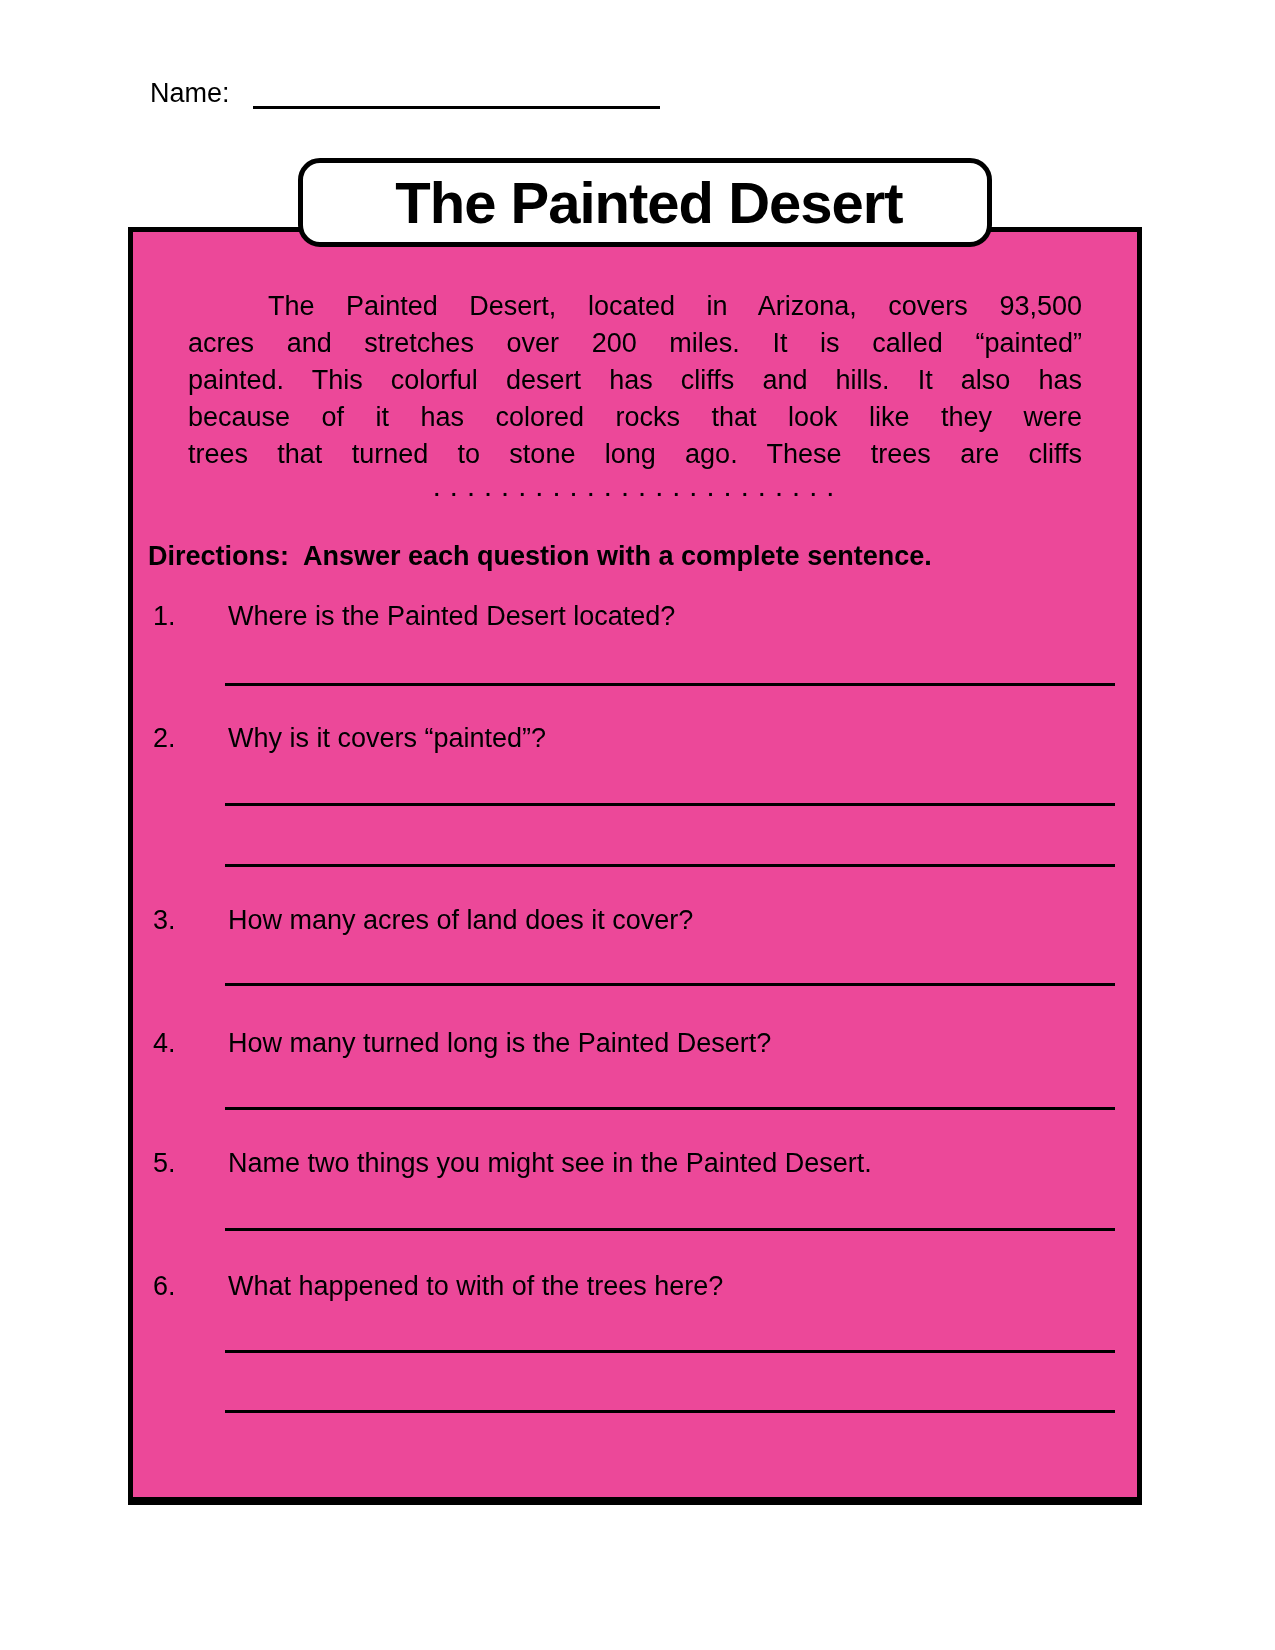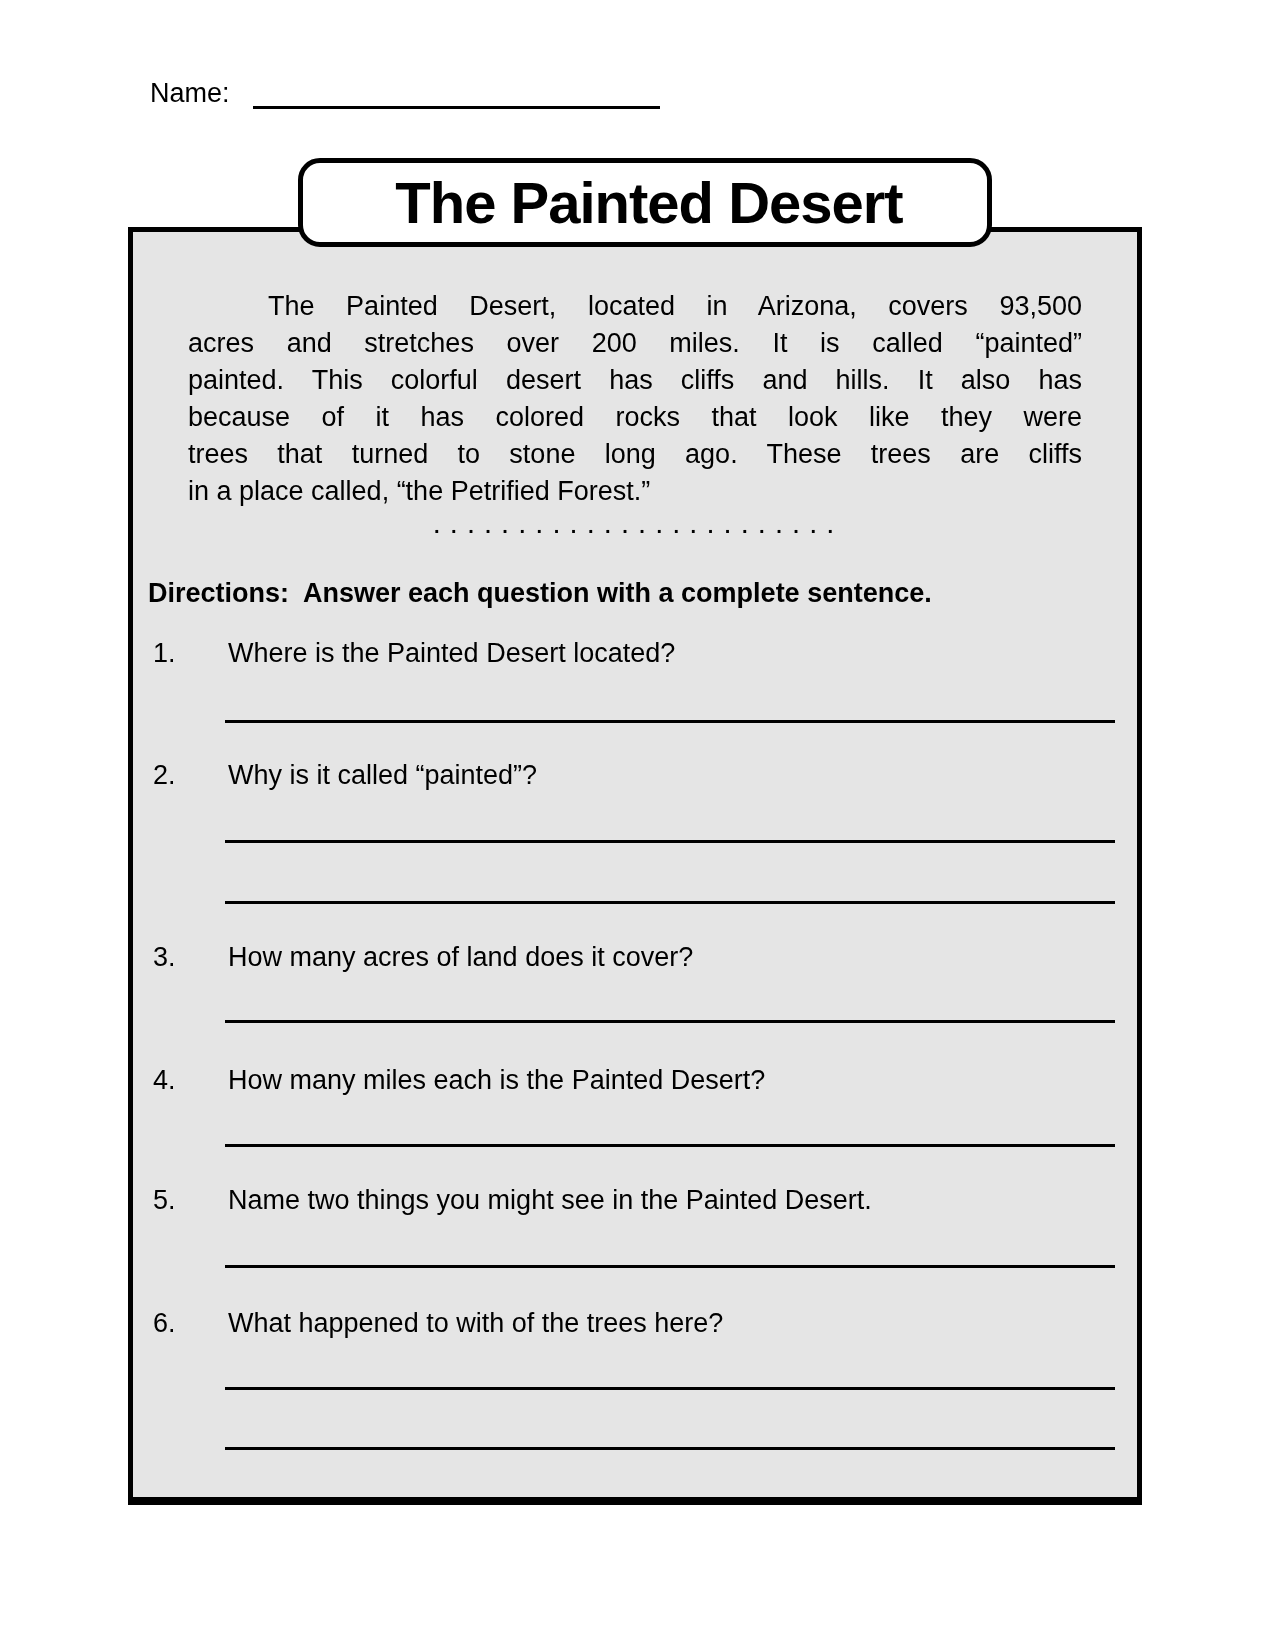--- a/index.html
+++ b/index.html
@@ -63,21 +63,21 @@
   
   .main-box {
     position: absolute;
     left: 128px;
     top: 227px;
     width: 1014px;
     height: 1278px;
     box-sizing: border-box;
     border: 5px solid #000;
     border-bottom-width: 8px;
-    background: #e5e5e5;
+    background: #ec4899;
     z-index: 1;
   }
 
   
   .passage {
     margin: 56px 55px 0 55px;
     font-size: 27px;
     line-height: 37px;
   }
   .p-line {
@@ -157,56 +157,55 @@
   </div>
 
   <div class="main-box">
 
     <div class="passage">
       <div class="p-line first">The Painted Desert, located in Arizona, covers 93,500</div>
       <div class="p-line">acres and stretches over 200 miles.  It is called “painted”</div>
       <div class="p-line">painted.  This colorful desert has cliffs and hills.  It also has</div>
       <div class="p-line">because of it has colored rocks that look like they were</div>
       <div class="p-line">trees that turned to stone long ago.  These trees are cliffs</div>
-      <div class="p-line last">in a place called, “the Petrified Forest.”</div>
     </div>
 
     <div class="dots">. . . . . . . . . . . . . . . . . . . . . . . .</div>
 
     <div class="directions">Directions:  Answer each question with a complete sentence.</div>
 
     <div class="q-block q1">
       <div class="q-row">
         <span class="q-num">1.</span>
         <span class="q-text">Where is the Painted Desert located?</span>
       </div>
       <div class="a-line a1"></div>
     </div>
 
     <div class="q-block q2">
       <div class="q-row">
         <span class="q-num">2.</span>
-        <span class="q-text">Why is it called “painted”?</span>
+        <span class="q-text">Why is it covers “painted”?</span>
       </div>
       <div class="a-line a1"></div>
       <div class="a-line a2"></div>
     </div>
 
     <div class="q-block q3">
       <div class="q-row">
         <span class="q-num">3.</span>
         <span class="q-text">How many acres of land does it cover?</span>
       </div>
       <div class="a-line a1"></div>
     </div>
 
     <div class="q-block q4">
       <div class="q-row">
         <span class="q-num">4.</span>
-        <span class="q-text">How many miles each is the Painted Desert?</span>
+        <span class="q-text">How many turned long is the Painted Desert?</span>
       </div>
       <div class="a-line a1"></div>
     </div>
 
     <div class="q-block q5">
       <div class="q-row">
         <span class="q-num">5.</span>
         <span class="q-text">Name two things you might see in the Painted Desert.</span>
       </div>
       <div class="a-line a1"></div>

